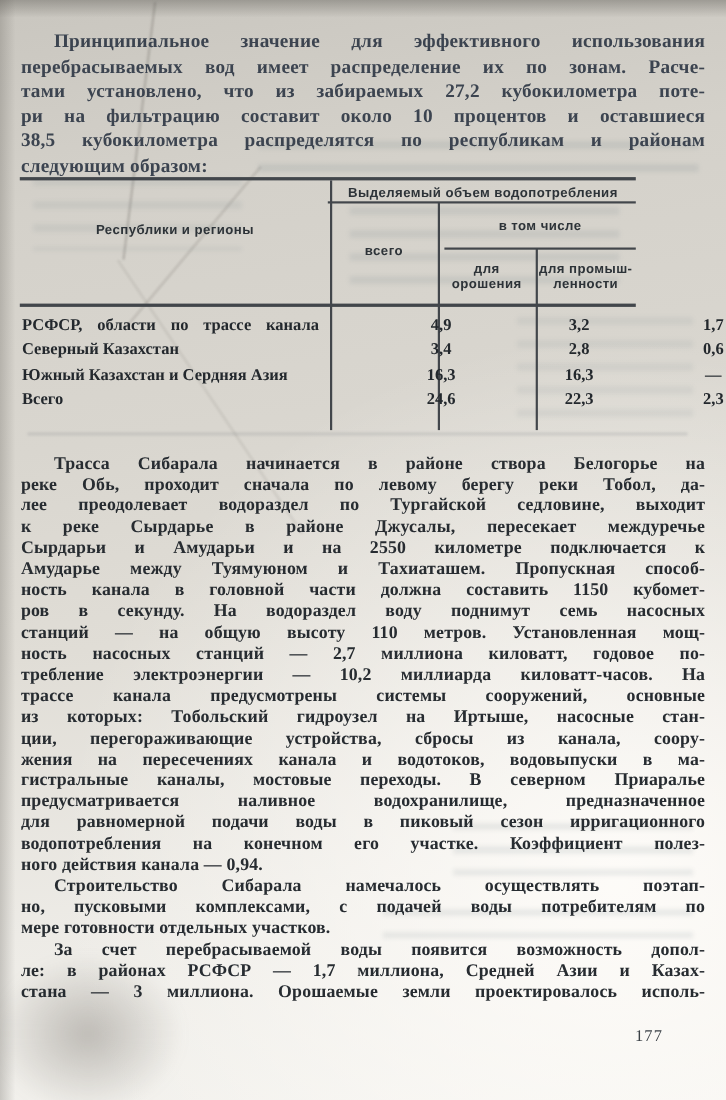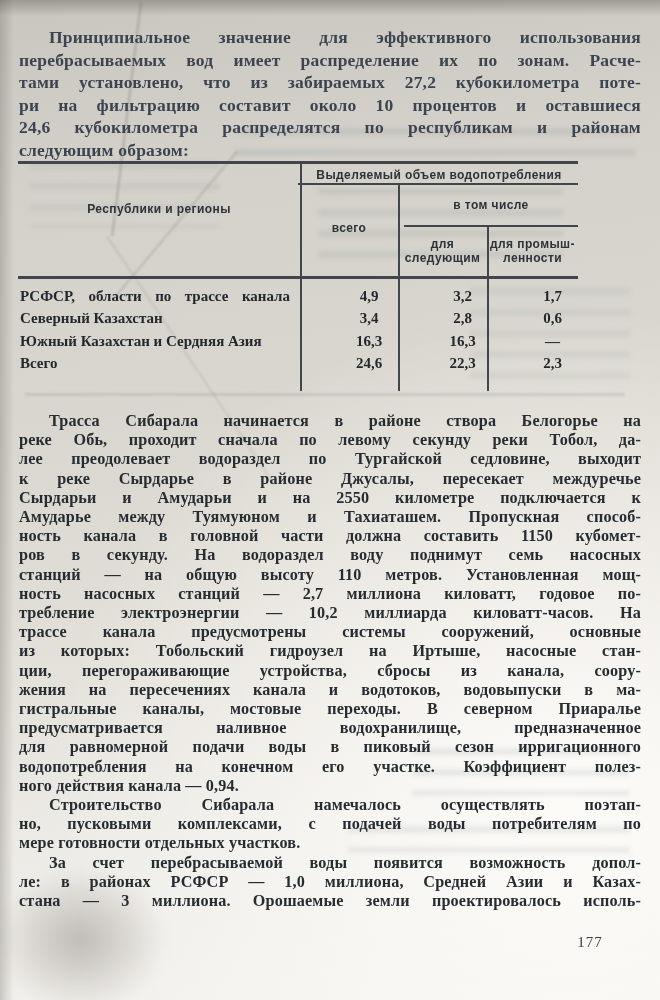--- a/index.html
+++ b/index.html
@@ -61,21 +61,21 @@
   .hcell{position:absolute;font-family:"Liberation Sans", sans-serif;font-weight:700;
     font-size:12px;letter-spacing:.4px;text-align:center;color:#2d3338;white-space:pre-line;line-height:14px;}
   .h-stub{left:0;top:3px;width:282px;height:100px;display:flex;align-items:center;justify-content:center;padding-bottom:10px;box-sizing:border-box;}
   .h-group{left:282px;top:7px;width:278px;}
   .h-total{left:282px;top:60px;width:98px;}
   .h-incl{left:386px;top:37px;width:174px;}
   .h-irr{left:380px;top:76px;width:89px;}
   .h-ind{left:469px;top:76px;width:91px;}
   .tbody{position:absolute;left:0;top:124px;width:560px;}
   .trow{display:grid;grid-template-columns:282px 98px 89px 91px;height:22.5px;
-    align-items:center;font-size:15px;font-weight:700;}
+    align-items:center;font-size:15px;font-weight:700;gap:32px;}
   .trow .lbl{padding:0 10px 0 2px;text-align:left;}
   .trow.justrow .lbl{text-align:justify;text-align-last:justify;}
   .trow .num{text-align:center;margin-left:40px;}
 
   .pagenum{position:absolute;left:560px;top:934px;width:60px;text-align:center;
     font-size:15px;color:#3a4046;letter-spacing:1px;}
 </style>
 </head>
 <body>
 
@@ -93,39 +93,39 @@
   <div class="ghost g4"></div>
   <div class="ghost g5"></div>
   <div class="ghost g6"></div>
   <div class="ghost g7"></div>
 
   <div class="content para1">
     <span class="ln ind">Принципиальное значение для эффективного использования</span>
     <span class="ln">перебрасываемых вод имеет распределение их по зонам. Расче-</span>
     <span class="ln">тами установлено, что из забираемых 27,2 кубокилометра поте-</span>
     <span class="ln">ри на фильтрацию составит около 10 процентов и оставшиеся</span>
-    <span class="ln">24,6 кубокилометра распределятся по республикам и районам</span>
+    <span class="ln">38,5 кубокилометра распределятся по республикам и районам</span>
     <span class="ln left">следующим образом:</span>
   </div>
 
   <div class="tbl">
     <div class="rule rule-top"></div>
     <div class="rule rule-g1"></div>
     <div class="rule rule-g2"></div>
     <div class="rule rule-head"></div>
     <div class="v v1"></div>
     <div class="v v2"></div>
     <div class="v v3"></div>
 
     <div class="hcell h-stub"><span>Республики и регионы</span></div>
     <div class="hcell h-group">Выделяемый объем водопотребления</div>
     <div class="hcell h-total">всего</div>
     <div class="hcell h-incl">в том числе</div>
     <div class="hcell h-irr">для
-следующим</div>
+орошения</div>
     <div class="hcell h-ind">для промыш-
 ленности</div>
 
     <div class="tbody">
       <div class="trow justrow">
         <span class="lbl">РСФСР, области по трассе канала</span>
         <span class="num">4,9</span>
         <span class="num">3,2</span>
         <span class="num">1,7</span>
       </div>
@@ -145,21 +145,21 @@
         <span class="lbl">Всего</span>
         <span class="num">24,6</span>
         <span class="num">22,3</span>
         <span class="num">2,3</span>
       </div>
     </div>
   </div>
 
   <div class="content lower">
     <span class="ln ind">Трасса Сибарала начинается в районе створа Белогорье на</span>
-    <span class="ln">реке Обь, проходит сначала по левому секунду реки Тобол, да-</span>
+    <span class="ln">реке Обь, проходит сначала по левому берегу реки Тобол, да-</span>
     <span class="ln">лее преодолевает водораздел по Тургайской седловине, выходит</span>
     <span class="ln">к реке Сырдарье в районе Джусалы, пересекает междуречье</span>
     <span class="ln">Сырдарьи и Амударьи и на 2550 километре подключается к</span>
     <span class="ln">Амударье между Туямуюном и Тахиаташем. Пропускная способ-</span>
     <span class="ln">ность канала в головной части должна составить 1150 кубомет-</span>
     <span class="ln">ров в секунду. На водораздел воду поднимут семь насосных</span>
     <span class="ln">станций — на общую высоту 110 метров. Установленная мощ-</span>
     <span class="ln">ность насосных станций — 2,7 миллиона киловатт, годовое по-</span>
     <span class="ln">требление электроэнергии — 10,2 миллиарда киловатт-часов. На</span>
     <span class="ln">трассе канала предусмотрены системы сооружений, основные</span>
@@ -170,18 +170,18 @@
     <span class="ln">предусматривается наливное водохранилище, предназначенное</span>
     <span class="ln">для равномерной подачи воды в пиковый сезон ирригационного</span>
     <span class="ln">водопотребления на конечном его участке. Коэффициент полез-</span>
     <span class="ln left">ного действия канала — 0,94.</span>
 
     <span class="ln ind">Строительство Сибарала намечалось осуществлять поэтап-</span>
     <span class="ln">но, пусковыми комплексами, с подачей воды потребителям по</span>
     <span class="ln left">мере готовности отдельных участков.</span>
 
     <span class="ln ind">За счет перебрасываемой воды появится возможность допол-</span>
-    <span class="ln">ле: в районах РСФСР — 1,0 миллиона, Средней Азии и Казах-</span>
+    <span class="ln">ле: в районах РСФСР — 1,7 миллиона, Средней Азии и Казах-</span>
     <span class="ln">стана — 3 миллиона. Орошаемые земли проектировалось исполь-</span>
   </div>
 
   <div class="pagenum">177</div>
 </div>
 
 </body></html>

